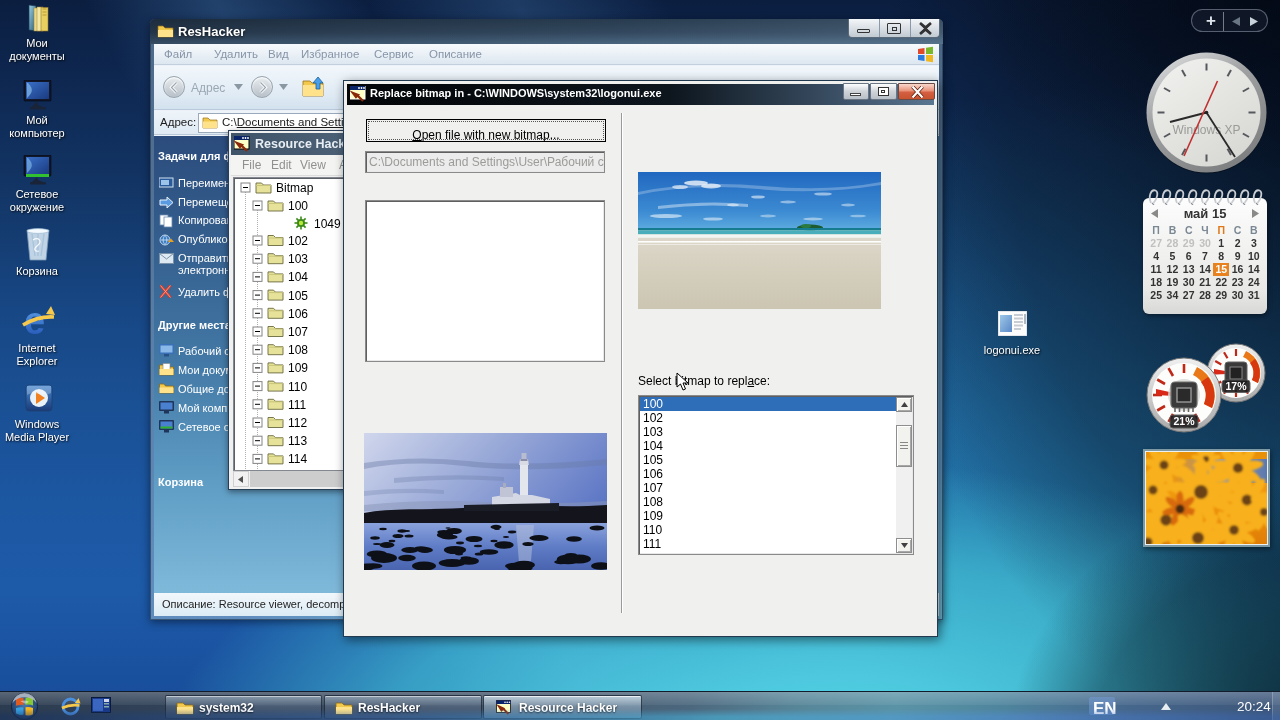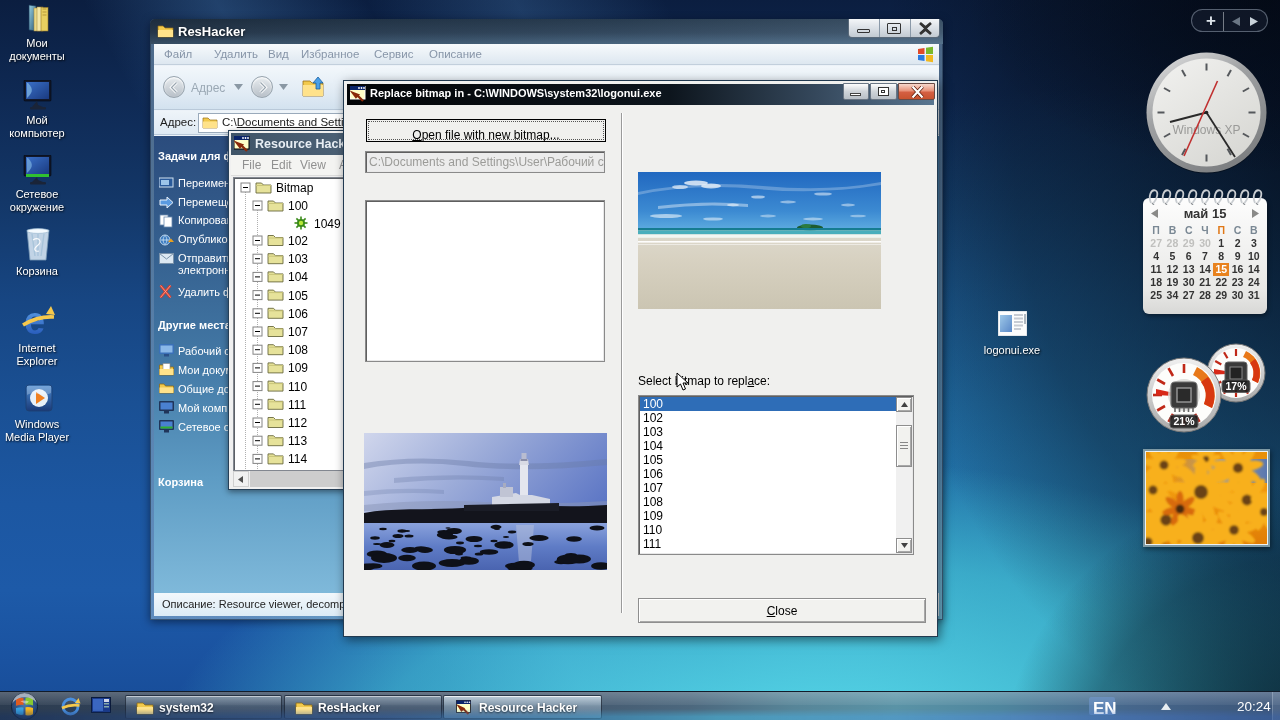--- a/index.html
+++ b/index.html
@@ -80,21 +80,21 @@
 
 #taskbar { position:absolute; left:0; top:691px; width:1280px; height:29px;
   background:linear-gradient(90deg, #2c3c50 0%, #33455c 18%, #3c4d62 30%, #44586e 44%, #4c687e 54%, #578598 62%, #5a93a6 70%, #4f869e 78%, #46678c 88%, #3c5578 100%);
   border-top:1px solid #121c2a; }
 #taskbar::after { content:""; position:absolute; left:0; bottom:0; width:100%; height:11px;
   background:linear-gradient(90deg, rgba(25,50,95,0.55) 0%, rgba(45,95,170,0.45) 30%, rgba(70,185,225,0.55) 56%, rgba(80,135,215,0.5) 80%, rgba(55,95,165,0.55) 100%);
   -webkit-mask-image:linear-gradient(0deg,#000 30%,transparent); }
 #taskbar::before { content:""; position:absolute; left:0; top:0; width:100%; height:13px;
   background:linear-gradient(180deg, rgba(255,255,255,0.22), rgba(255,255,255,0.06)); }
 .tbtn { position:absolute; top:3px; height:24px; border-radius:2px;
-  color:#fff; font-size:12px; font-weight:bold; text-shadow:0 1px 2px rgba(0,0,0,0.8); }
+  color:#fff; font-size:12px; font-weight:bold; text-shadow:0 1px 2px rgba(0,0,0,0.8);margin-left:40px; }
 </style>
 </head>
 <body>
 <div id="desk">
 
 <svg class="abs" style="left:22px;top:2px" width="32" height="32" viewBox="0 0 32 32">
   <defs>
         <linearGradient id="fgrad1" x1="0" y1="0" x2="1" y2="1">
     <stop offset="0" stop-color="#9ad0e0"></stop>
           <stop offset="1" stop-color="#2a5a7a"></stop>
@@ -628,23 +628,20 @@
           </svg>
       <div class="btn3d" style="left:0;top:28px;width:16px;height:42px"></div>
       <div class="abs" style="left:4px;top:45px;width:8px;height:1px;background:#888;box-shadow:0 3px 0 #888,0 6px 0 #888"></div>
       <div class="btn3d" style="left:0;top:141px;width:16px;height:15px"></div>
       <svg class="abs" style="left:5px;top:146px" width="7" height="5" viewBox="0 0 7 5">
             <path d="M0 0 L3.5 5 L7 0 Z" fill="#404040"></path>
           </svg>
     </div>
   </div>
 
-  <div class="btn3d" style="left:294px;top:517px;width:288px;height:25px">
-        <div style="margin-top:5px"><span style="text-decoration:underline">C</span>lose</div>
-      </div>
 </div>
 
 <svg class="abs" style="left:675px;top:372px;z-index:50" width="16" height="20" viewBox="0 0 16 20">
   <path d="M2 1 L2 15 L5.5 12 L8 18 L10.5 17 L8 11 L13 11 Z" fill="#fff" stroke="#000" stroke-width="1"></path>
 </svg>
 
 <div class="abs" style="left:1191px;top:9px;width:77px;height:23px;border-radius:12px;background:rgba(25,34,52,0.5);border:1px solid rgba(170,185,200,0.45)">
   <div class="abs" style="left:14px;top:4px;width:14px;height:14px;color:#dde4ea;font-size:17px;font-weight:bold;line-height:13px">+</div>
   <div class="abs" style="left:31px;top:2px;width:1px;height:19px;background:rgba(220,225,230,0.5)"></div>
   <svg class="abs" style="left:40px;top:7px" width="8" height="9" viewBox="0 0 8 9">

